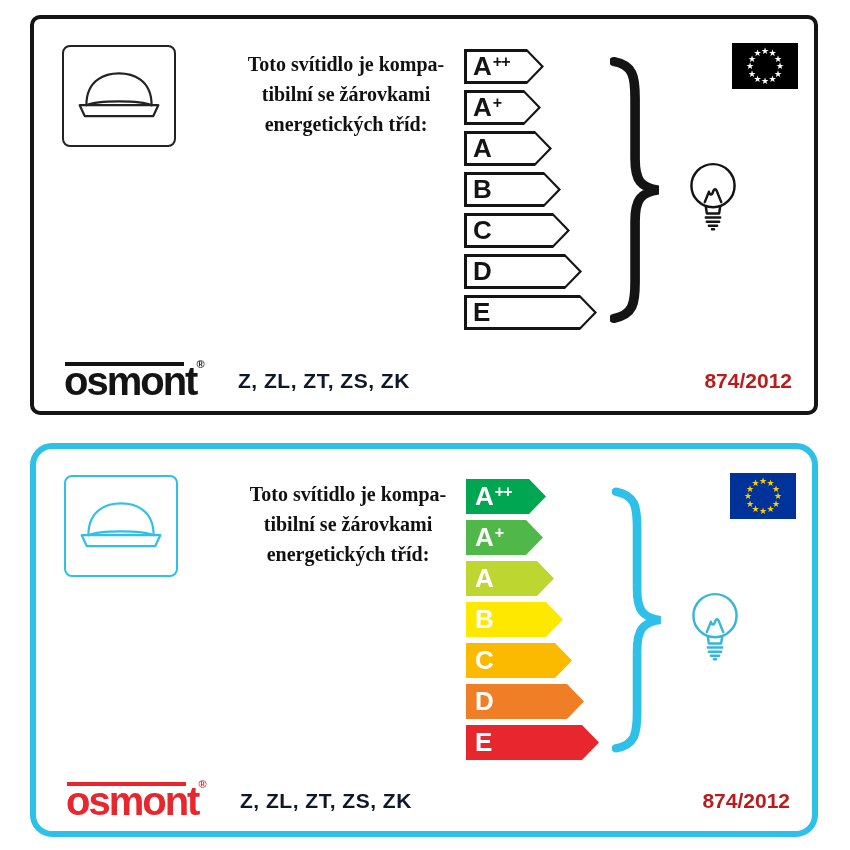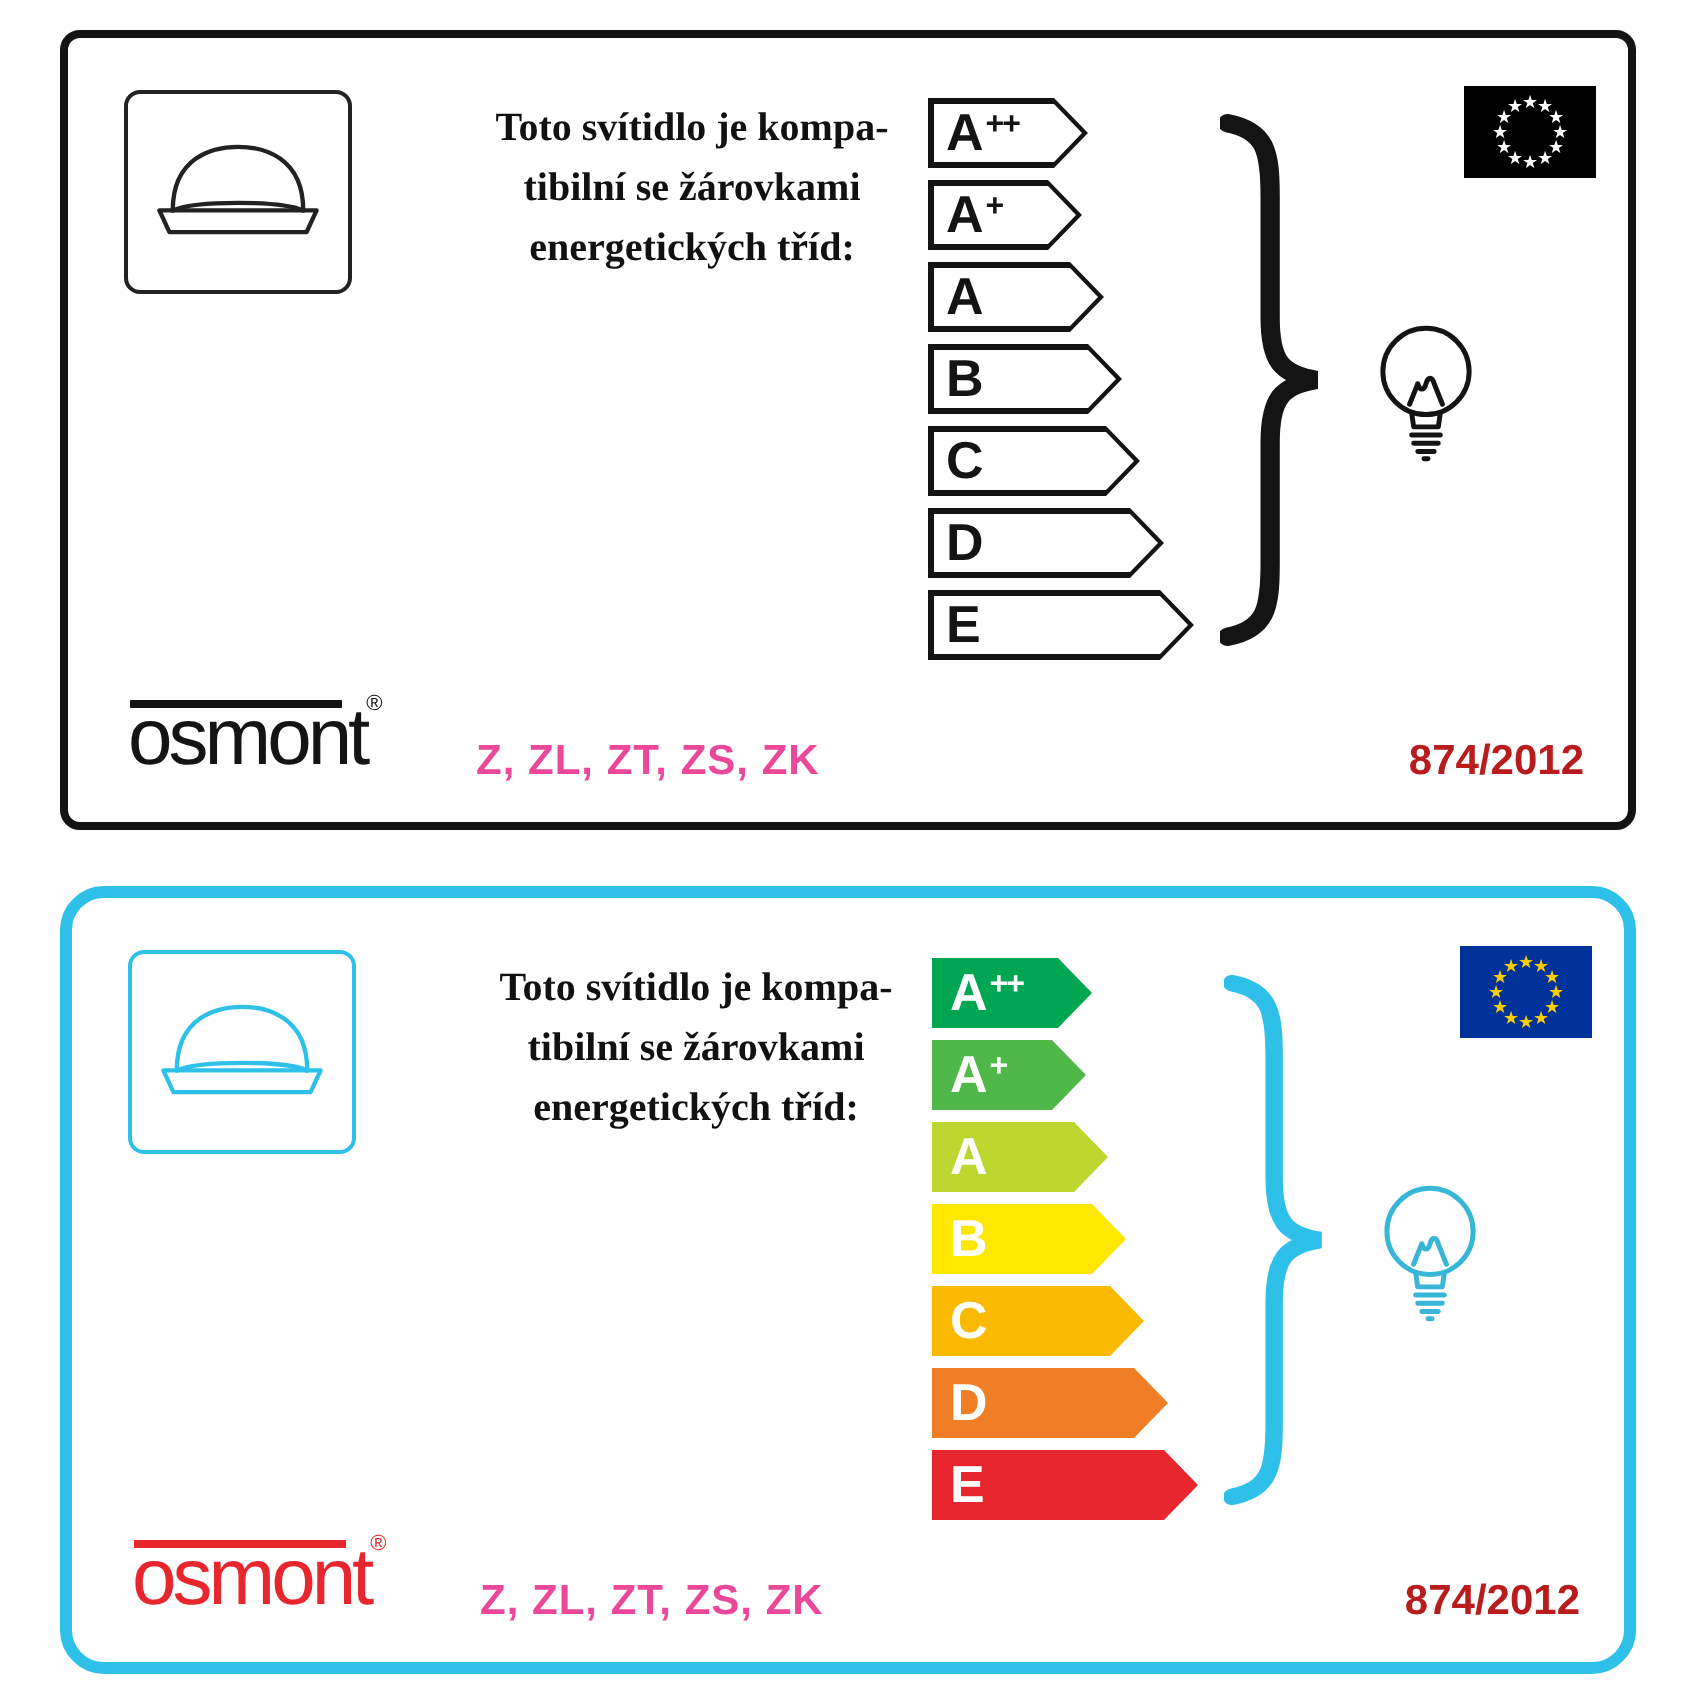--- a/index.html
+++ b/index.html
@@ -73,27 +73,27 @@
   .panel-color .bulb { color:#37b6d8; }
 
   
   .eu-flag { position:absolute; right:16px; top:24px; width:66px; height:46px; }
   .eu-flag svg { width:100%; height:100%; display:block; }
   .eu-stars text { font-size:9px; text-anchor:middle; font-family:"DejaVu Sans",sans-serif; }
   .panel-bw   .eu-stars text { fill:#ffffff; }
   .panel-color .eu-stars text { fill:#ffcc00; }
 
   
-  .brand { position:absolute; left:30px; bottom:22px; font-size:40px; font-weight:normal;
+  .brand { position:absolute; left:30px; bottom:10px; font-size:40px; font-weight:bold;
            letter-spacing:-2px; line-height:1; }
   .brand-word { position:relative; display:inline-block; padding-top:4px; }
   .brand-word::before { content:""; position:absolute; top:5px; left:1px; right:12px; height:4px; background:currentColor; }
   .reg { font-size:11px; vertical-align:top; position:relative; top:2px; letter-spacing:0; }
 
-  .models { position:absolute; left:204px; bottom:18px; font-size:21px; font-weight:bold; color:#ec4899; letter-spacing:0.5px; }
+  .models { position:absolute; left:204px; bottom:18px; font-size:21px; font-weight:bold; color:#0f172a; letter-spacing:0.5px; }
   .regulation { position:absolute; right:22px; bottom:18px; font-size:21px; font-weight:bold; color:#b91c1c; }
 </style>
 </head>
 <body>
 
 <section class="panel panel-bw">
 
   <div class="lamp-box">
     <svg class="lamp-icon" viewBox="0 0 110 74">
       <path d="M16,48 C16,16 40,10 55,10 C70,10 94,16 94,48"></path>

